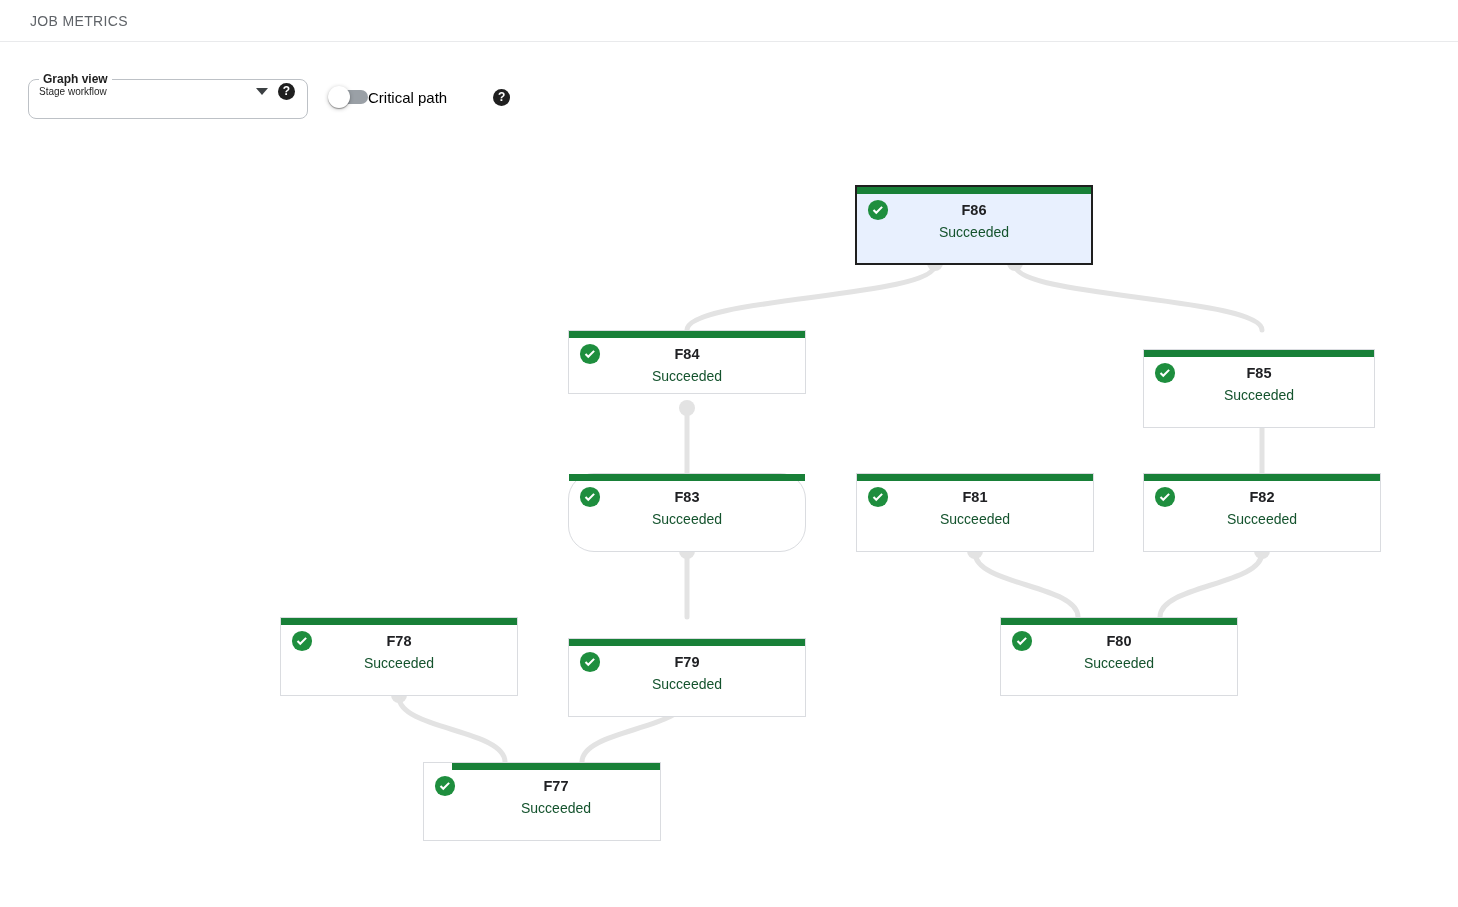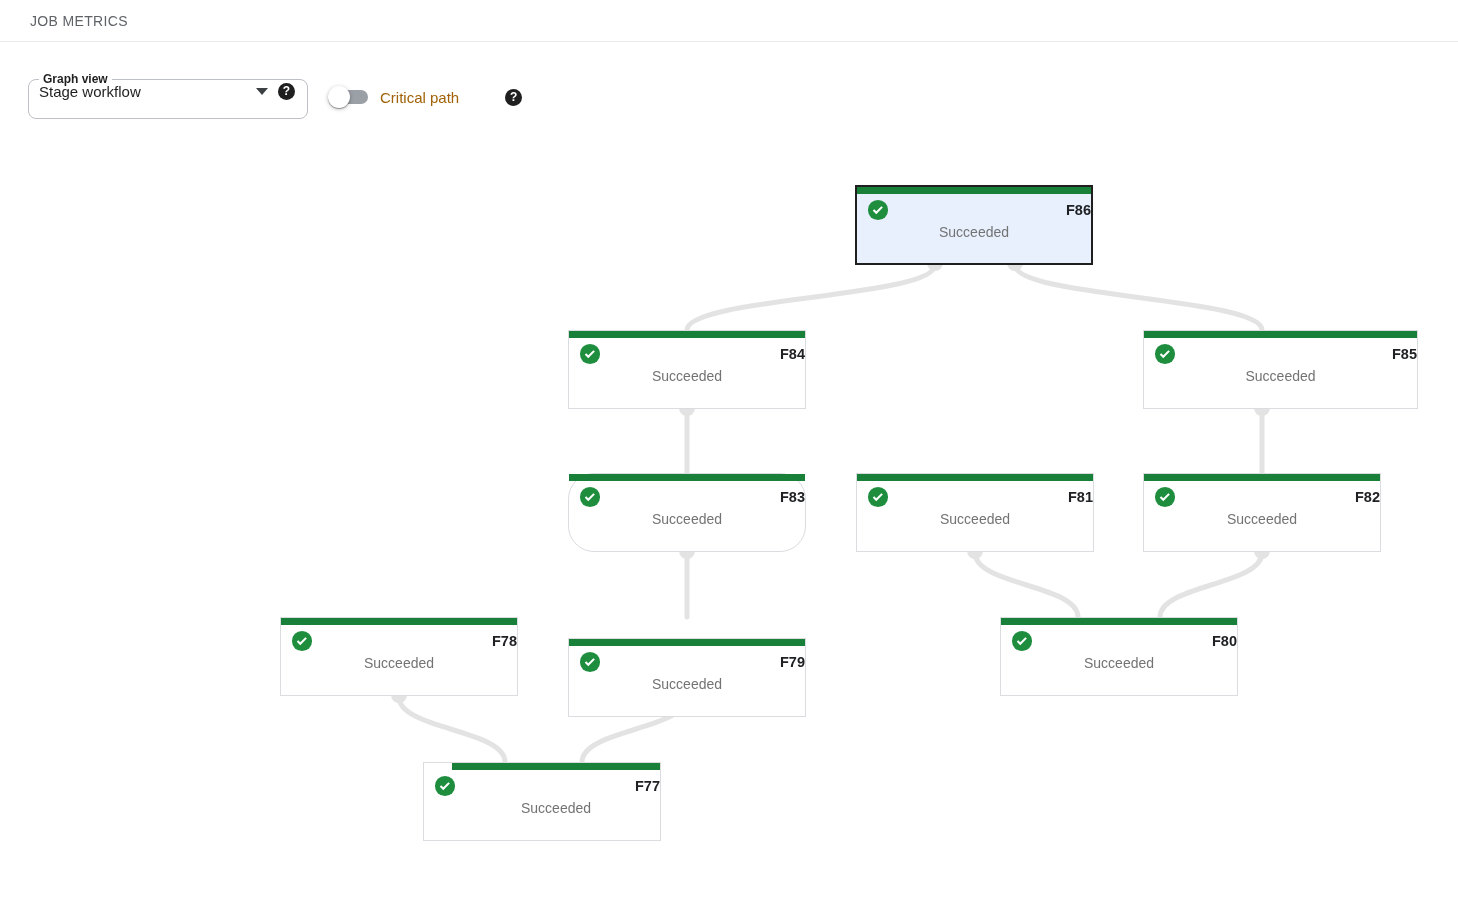--- a/index.html
+++ b/index.html
@@ -13,44 +13,44 @@
   .tab { position: relative; display: flex; align-items: center; padding: 0 27px;
          font-size: 14px; font-weight: 500; letter-spacing: .35px; color: #5f6368; cursor: pointer; }
   .tab.active { color: #1a73e8; }
   .tab.active::after { content: ""; position: absolute; left: 0; right: 0; bottom: 0; height: 3px; background: #1a73e8; }
 
   
   .controls { position: absolute; top: 72px; left: 28px; z-index: 3; display: flex; align-items: flex-start; }
   .select-field { margin: 0; width: 280px; height: 47px; border: 1px solid #bdc1c6; border-radius: 8px;
                   padding: 0 12px 16px 10px; display: flex; align-items: center; background: #fff; cursor: pointer; }
   .select-field legend { font-size: 12px; font-weight: 700; color: #1f1f1f; padding: 0 4px; margin-left: 0; line-height: 14px; }
-  .select-value { font-size: 15px; color: #1f1f1f; flex: 1; margin-top: -6px; }
+  .select-value { font-size: 10px; color: #1f1f1f; flex: 1; margin-top: -6px; }
   .arrow-down { width: 0; height: 0; border-left: 6px solid transparent; border-right: 6px solid transparent;
                 border-top: 7px solid #3c4043; margin: -6px 10px 0 0; }
   .help-dot { width: 17px; height: 17px; border-radius: 50%; background: #1f1f1f; color: #fff;
               font-size: 12px; font-weight: 700; display: inline-flex; align-items: center; justify-content: center;
               line-height: 1; cursor: pointer; flex: none; }
   .select-field .help-dot { margin-top: -6px; }
 
   .critical-path { position: absolute; top: 86px; left: 331px; z-index: 3; display: flex; align-items: center; height: 22px; }
   .toggle { position: relative; width: 37px; height: 14px; border-radius: 7px; background: #9aa0a6; cursor: pointer; flex: none; }
   .toggle .knob { position: absolute; left: -3px; top: -4px; width: 22px; height: 22px; border-radius: 50%;
                   background: #fff; box-shadow: 0 1px 1px rgba(0,0,0,.35), 0 1px 4px rgba(0,0,0,.25); }
-  .cp-label { font-size: 15px; color: #a16207; margin-left: 12px; }
+  .cp-label { font-size: 15px; color: #000000; }
   .critical-path .help-dot { margin-left: 46px; }
 
   
   .graph-canvas { position: absolute; inset: 0; z-index: 1; }
   .graph-canvas svg.edges { position: absolute; inset: 0; }
   .node { position: absolute; background: #fff; border: 1px solid #dadce0; cursor: pointer; }
   .node .bar { height: 7px; background: #188038; }
   .node.selected { background: #e8f0fe; border: 2px solid #1f1f1f; }
   .node .check { position: absolute; left: 10px; top: 12px; width: 22px; height: 22px; }
-  .node .title { text-align: right; font-size: 14.5px; font-weight: 700; color: #202124; margin-top: 6px; line-height: 20px; }
-  .node .status { text-align: center; font-size: 14px; color: #737373; margin-top: 2px; line-height: 20px; }
+  .node .title { text-align: center; font-size: 14.5px; font-weight: 700; color: #202124; margin-top: 6px; line-height: 20px; }
+  .node .status { text-align: center; font-size: 14px; color: #14532d; margin-top: 2px; line-height: 20px; }
 </style>
 </head>
 <body>
 
 <div class="page">
 
   <div class="tabbar">
     <div class="tab">JOB METRICS</div>
   </div>
 
@@ -94,30 +94,30 @@
       </svg>
       <div class="node selected" style="left: 855px; top: 185px; width: 238px; height: 80px;">
         <div class="bar"></div>
         <span class="check"><svg viewBox="0 0 24 24" width="22" height="22">
             <circle cx="12" cy="12" r="11" fill="#1e8e3e"></circle>
             <path d="M10.1 16.6l-3.8-3.8 1.6-1.6 2.2 2.2 5.6-5.6 1.6 1.6z" fill="#fff"></path>
           </svg></span>
         <div class="title">F86</div>
         <div class="status">Succeeded</div>
       </div>
-      <div class="node" style="left: 568px; top: 330px; width: 238px; height: 79px;">
+      <div class="node" style="left: 568px; top: 330px; width: 238px; height: 64px;">
         <div class="bar"></div>
         <span class="check"><svg viewBox="0 0 24 24" width="22" height="22">
             <circle cx="12" cy="12" r="11" fill="#1e8e3e"></circle>
             <path d="M10.1 16.6l-3.8-3.8 1.6-1.6 2.2 2.2 5.6-5.6 1.6 1.6z" fill="#fff"></path>
           </svg></span>
         <div class="title">F84</div>
         <div class="status">Succeeded</div>
       </div>
-      <div class="node" style="left: 1143px; top: 330px; width: 275px; height: 79px;">
+      <div class="node" style="left: 1143px; top: 349px; width: 232px; height: 79px;">
         <div class="bar"></div>
         <span class="check"><svg viewBox="0 0 24 24" width="22" height="22">
             <circle cx="12" cy="12" r="11" fill="#1e8e3e"></circle>
             <path d="M10.1 16.6l-3.8-3.8 1.6-1.6 2.2 2.2 5.6-5.6 1.6 1.6z" fill="#fff"></path>
           </svg></span>
         <div class="title">F85</div>
         <div class="status">Succeeded</div>
       </div>
       <div class="node" style="left: 568px; top: 473px; width: 238px; height: 79px; border-radius: 26px;">
         <div class="bar"></div>

